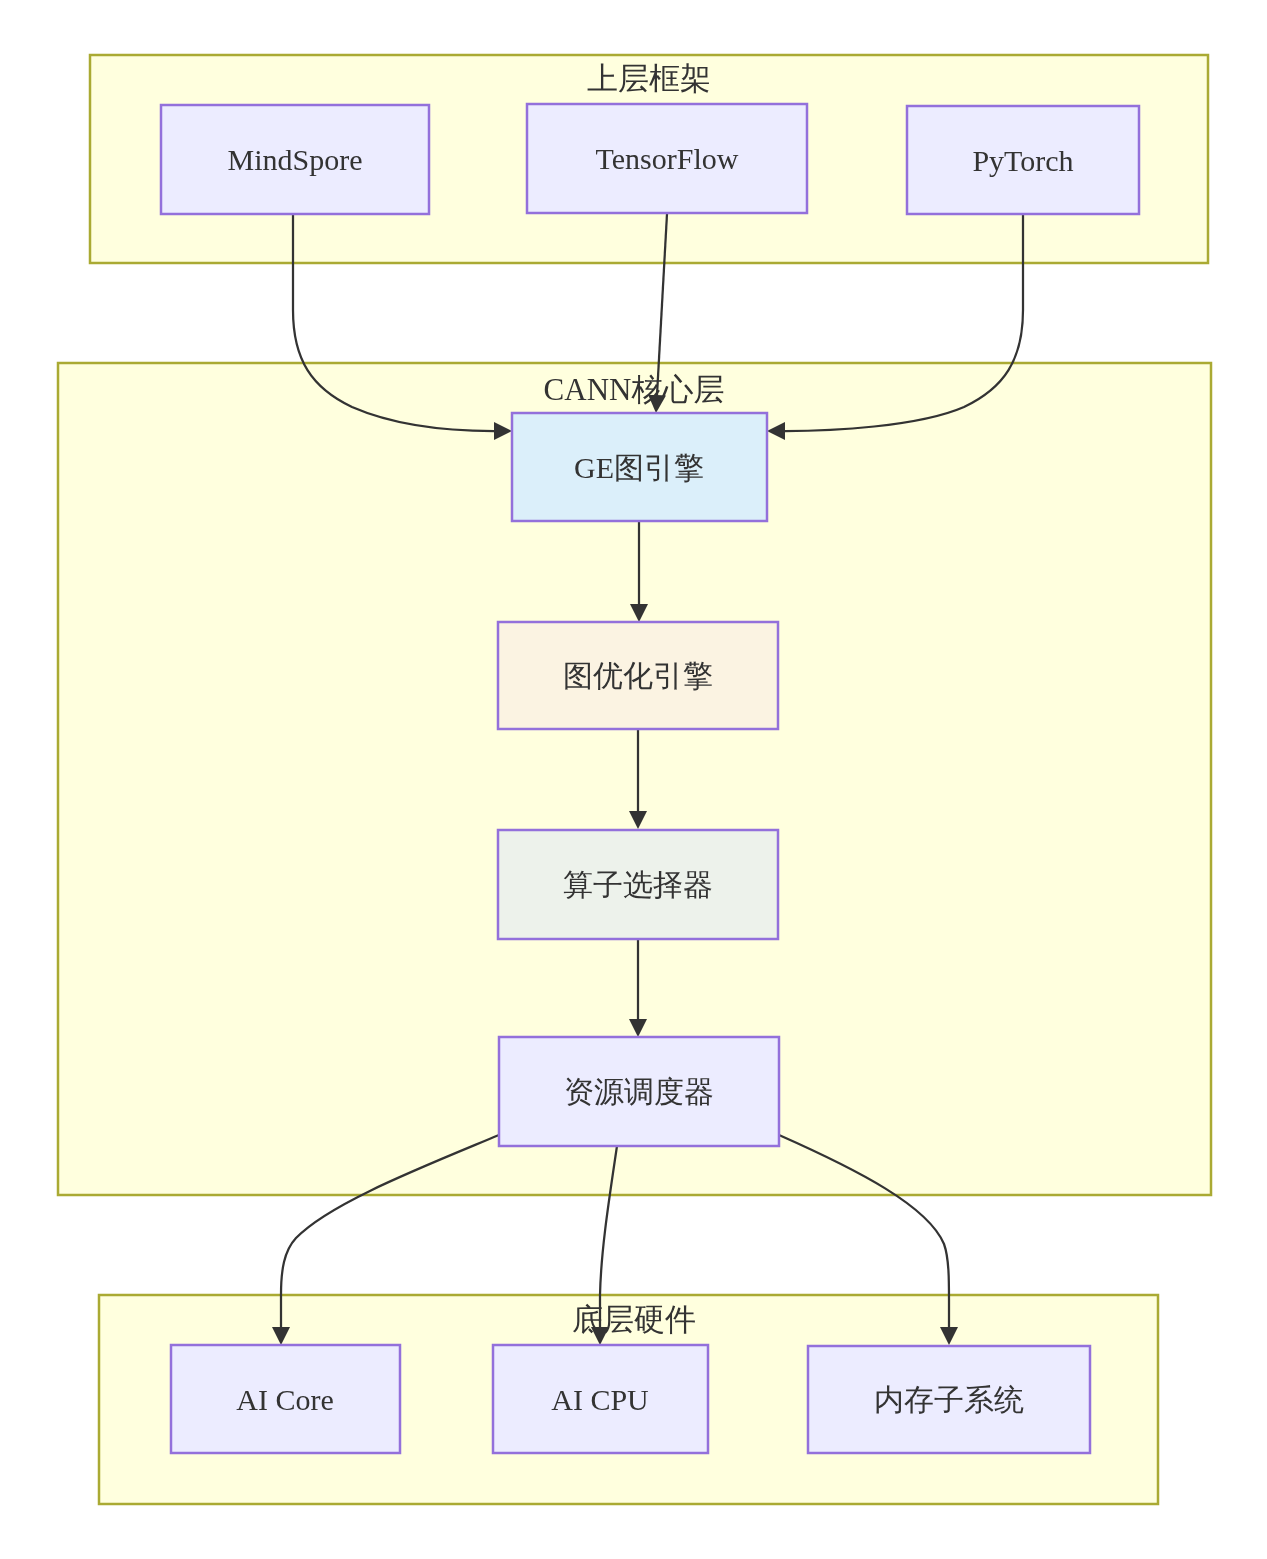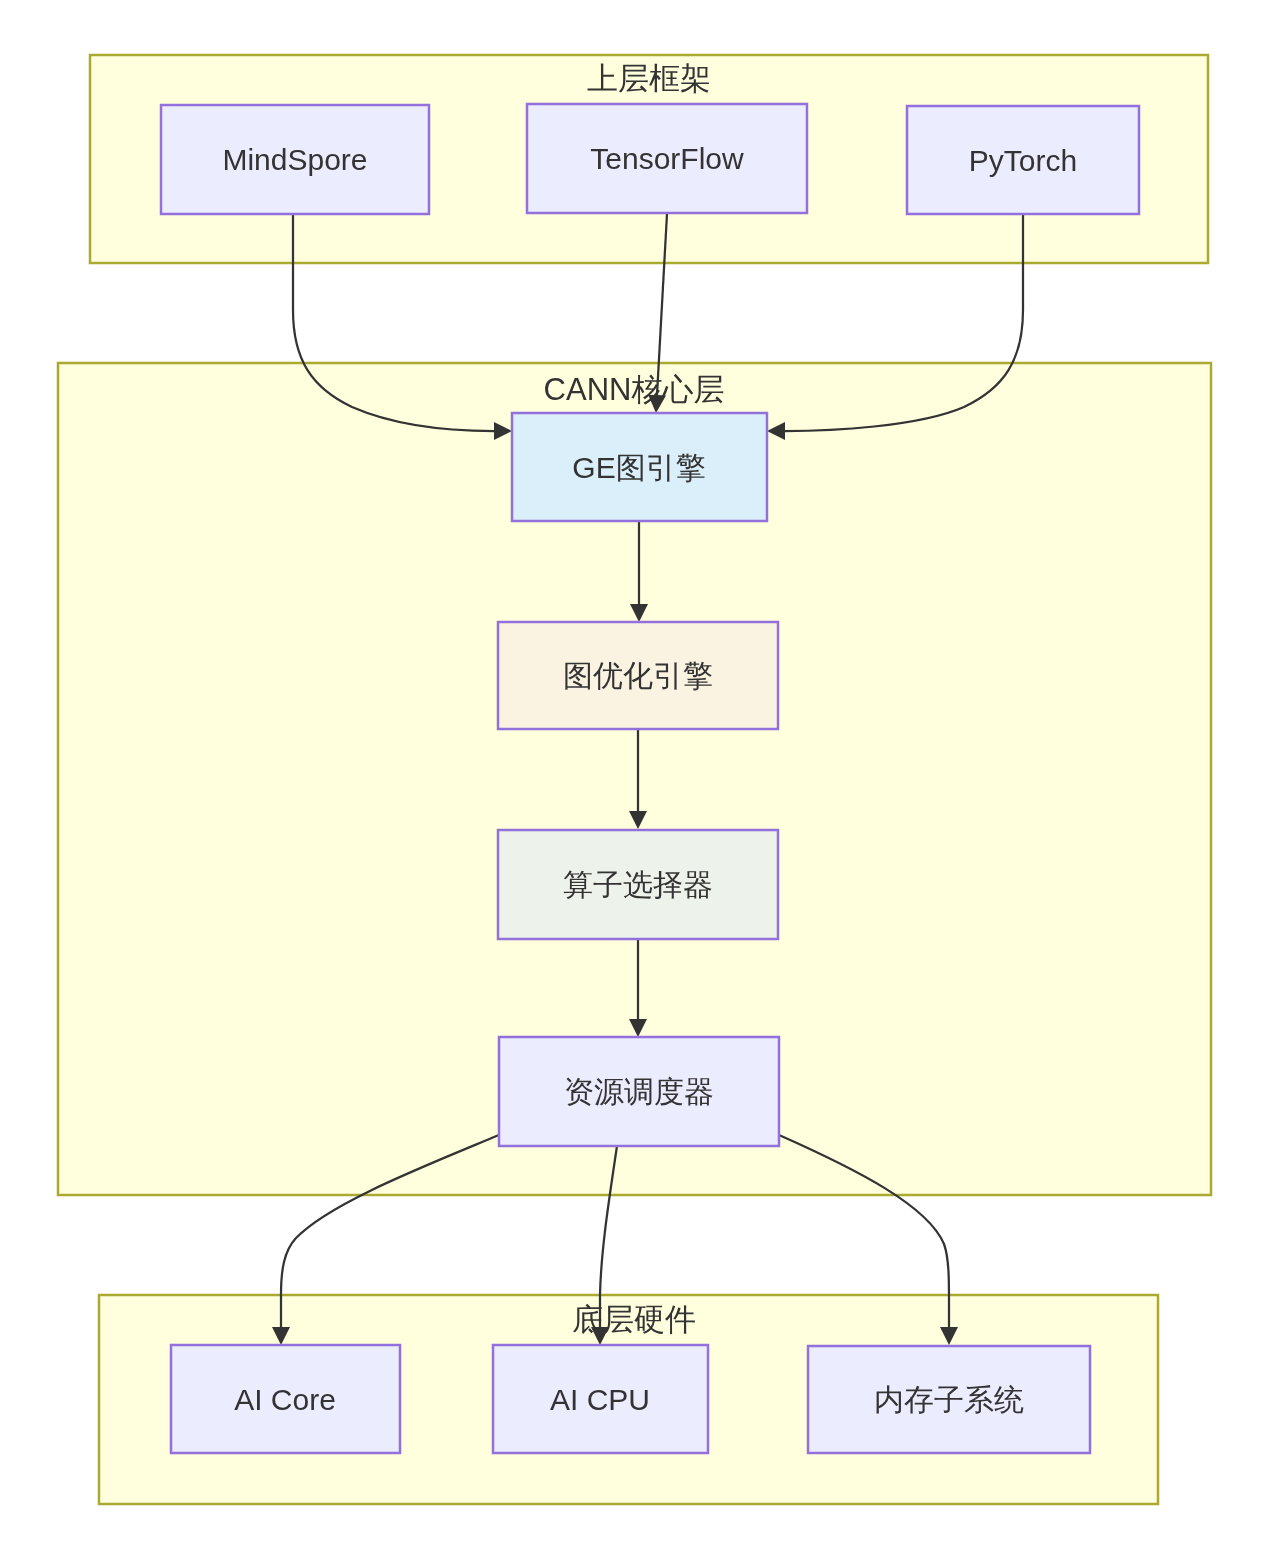--- a/index.html
+++ b/index.html
@@ -5,21 +5,21 @@
   html, body {
     margin: 0;
     padding: 0;
     background: #ffffff;
   }
   #stage {
     position: relative;
     width: 1174px;
     height: 1559px;
     background: #ffffff;
-    font-family: Liberation Sans, sans-serif;
+    font-family: Liberation Serif, serif;
   }
   svg { display: block; }
   .cluster {
     fill: var(--cluster-fill, #ffffde);
     stroke: var(--cluster-border, #aaaa33);
     stroke-width: 2.5;
   }
   .node {
     fill: var(--node-fill, #ececff);
     stroke: var(--node-border, #9370db);

